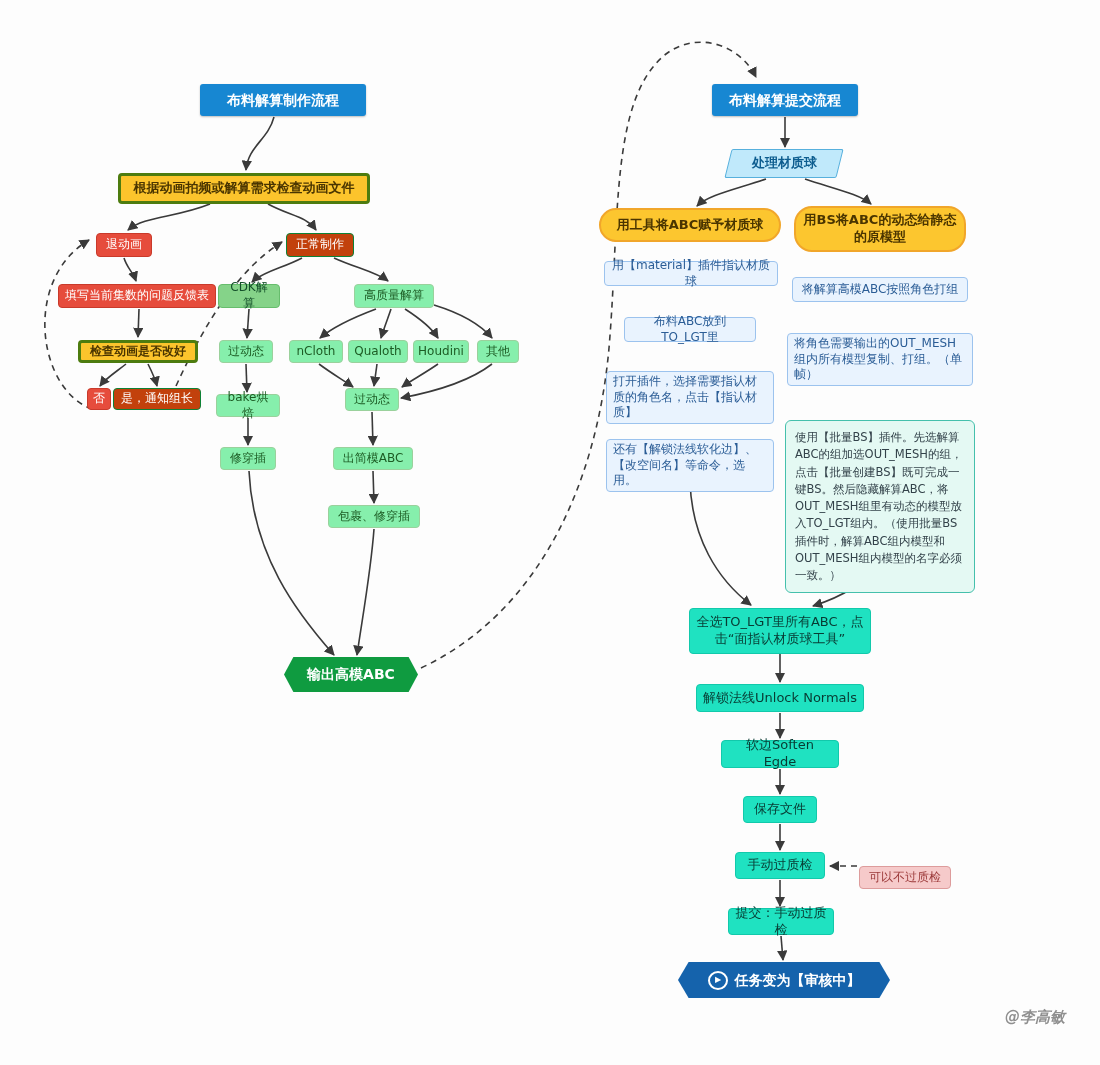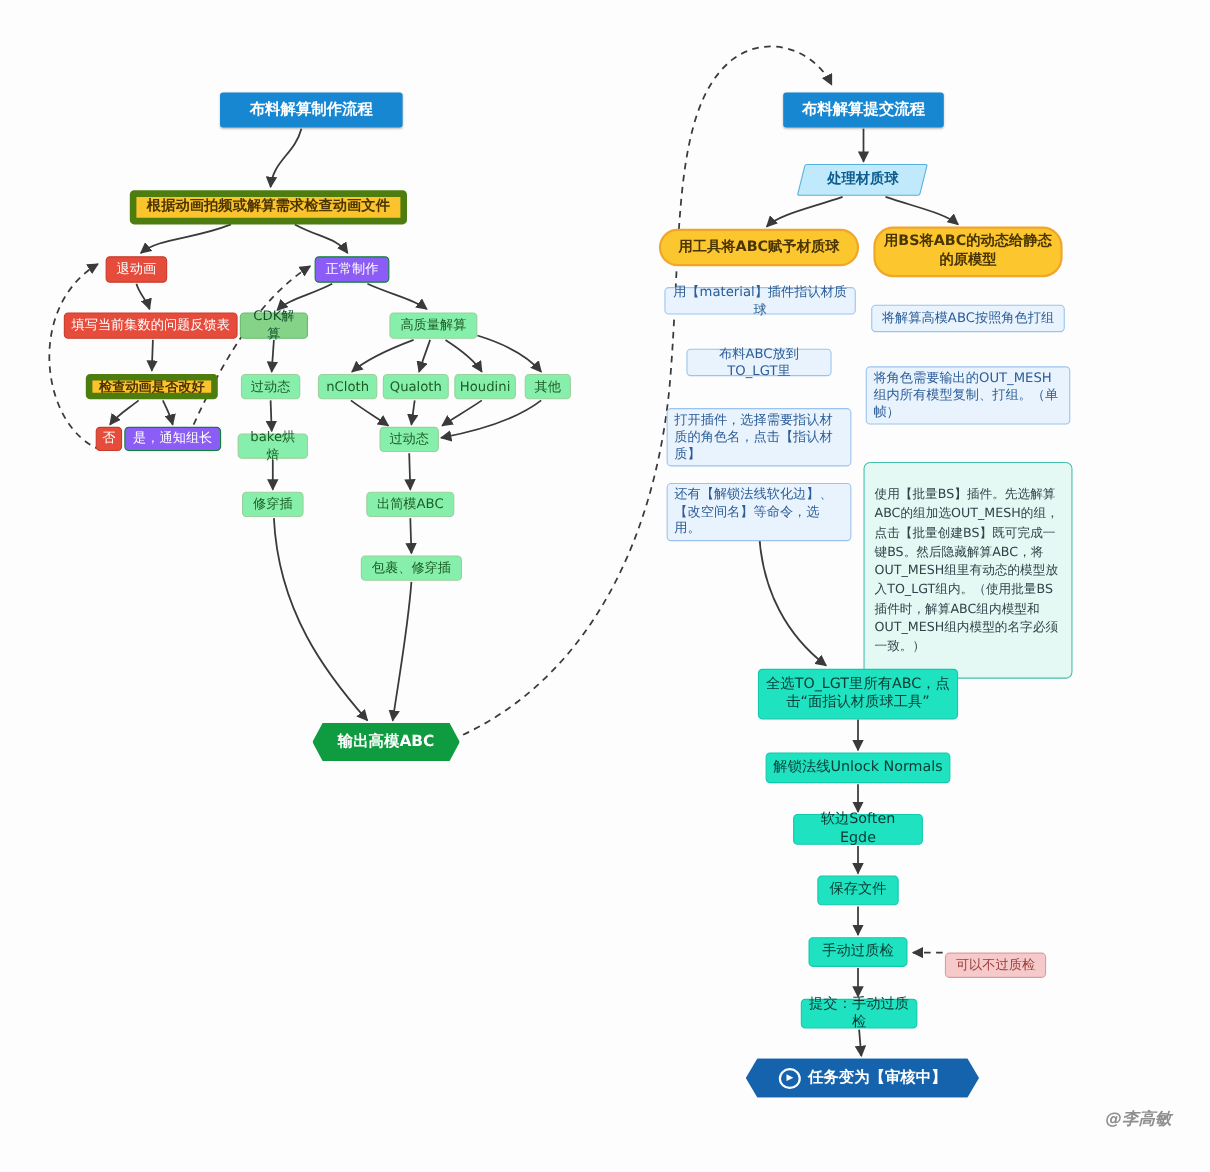--- a/index.html
+++ b/index.html
@@ -5,33 +5,33 @@
   html,body{margin:0;padding:0;background:#fdfdfd;}
   body{font-family:"DejaVu Sans","Liberation Sans",sans-serif;}
   #canvas{position:relative;width:1100px;height:1065px;background:#fdfdfd;overflow:hidden;}
   #arrows{position:absolute;left:0;top:0;z-index:1;pointer-events:none;}
   .arrow{fill:none;stroke:#3a3a3a;stroke-width:1.6;}
   .dashed{stroke-dasharray:6 5;}
   .node{position:absolute;box-sizing:border-box;display:flex;align-items:center;justify-content:center;
         text-align:center;font-size:12px;line-height:1.3;border-radius:4px;padding:2px 6px;z-index:2;}
   .title-box{background:#1787d2;color:#fff;font-weight:bold;font-size:14px;border-radius:3px;
         box-shadow:0 1px 2px rgba(0,0,0,.25);}
-  .amber{background:#fcc42c;color:#4a3500;font-weight:bold;border:6px solid #4d7c0f;}
+  .amber{background:#fcc42c;color:#4a3500;font-weight:bold;border:3px solid #4d7c0f;}
   .amber13{font-size:13px;}
   .red{background:#e64c3c;color:#fff;border:1px solid #c93a2b;}
-  .gdark{background:#8b5cf6;color:#fff;border:1px solid #0d8236;}
+  .gdark{background:#c2410c;color:#fff;border:1px solid #0d8236;}
   .gmed{background:#85d389;color:#14502a;border:1px solid #67bd6d;}
   .glight{background:#86efac;color:#1d5c24;border:1px solid #9ad19c;}
   .ghex{background:#0f9b40;color:#fff;font-weight:bold;font-size:14px;border-radius:0;
         clip-path:polygon(7% 0,93% 0,100% 50%,93% 100%,7% 100%,0 50%);}
   .pill{background:#fcc62f;border:2px solid #f1a62a;border-radius:18px;font-weight:bold;color:#4a3500;font-size:13px;}
   .info{background:#e9f3fe;border:1px solid #9cc3ee;color:#2b5d96;}
   .leftalign{text-align:left;justify-content:flex-start;}
   .note{background:#e4f9f3;border:1px solid #45c0ac;color:#33424a;text-align:left;align-items:flex-start;
-        justify-content:flex-start;padding:20px 9px;font-size:11.5px;line-height:1.5;border-radius:6px;}
+        justify-content:flex-start;padding:8px 9px;font-size:11.5px;line-height:1.5;border-radius:6px;}
   .teal{background:#1fe2c1;color:#083b33;font-size:13px;border:1px solid #12c9ab;}
   .pink{background:#f6caca;border:1px solid #dd9c9c;color:#9c3a3a;margin-top:11px;}
   .navyhex{background:#1563ac;color:#fff;font-weight:bold;font-size:14px;border-radius:0;gap:7px;
         clip-path:polygon(5% 0,95% 0,100% 50%,95% 100%,5% 100%,0 50%);}
   .para{background:#c0e9fb;border:1px solid #57b0dd;transform:skewX(-14deg);color:#0d5d8f;font-weight:bold;font-size:13px;border-radius:2px;}
   .para>span{transform:skewX(14deg);display:block;}
   .play{width:15px;height:15px;border:2px solid #fff;border-radius:50%;display:flex;align-items:center;
         justify-content:center;flex:0 0 auto;font-size:8px;padding-left:1px;}
   .watermark{position:absolute;left:1005px;top:1008px;font-size:15px;font-style:italic;font-weight:bold;
         color:#8f8f8f;z-index:2;text-shadow:1px 1px 0 #fff;}

